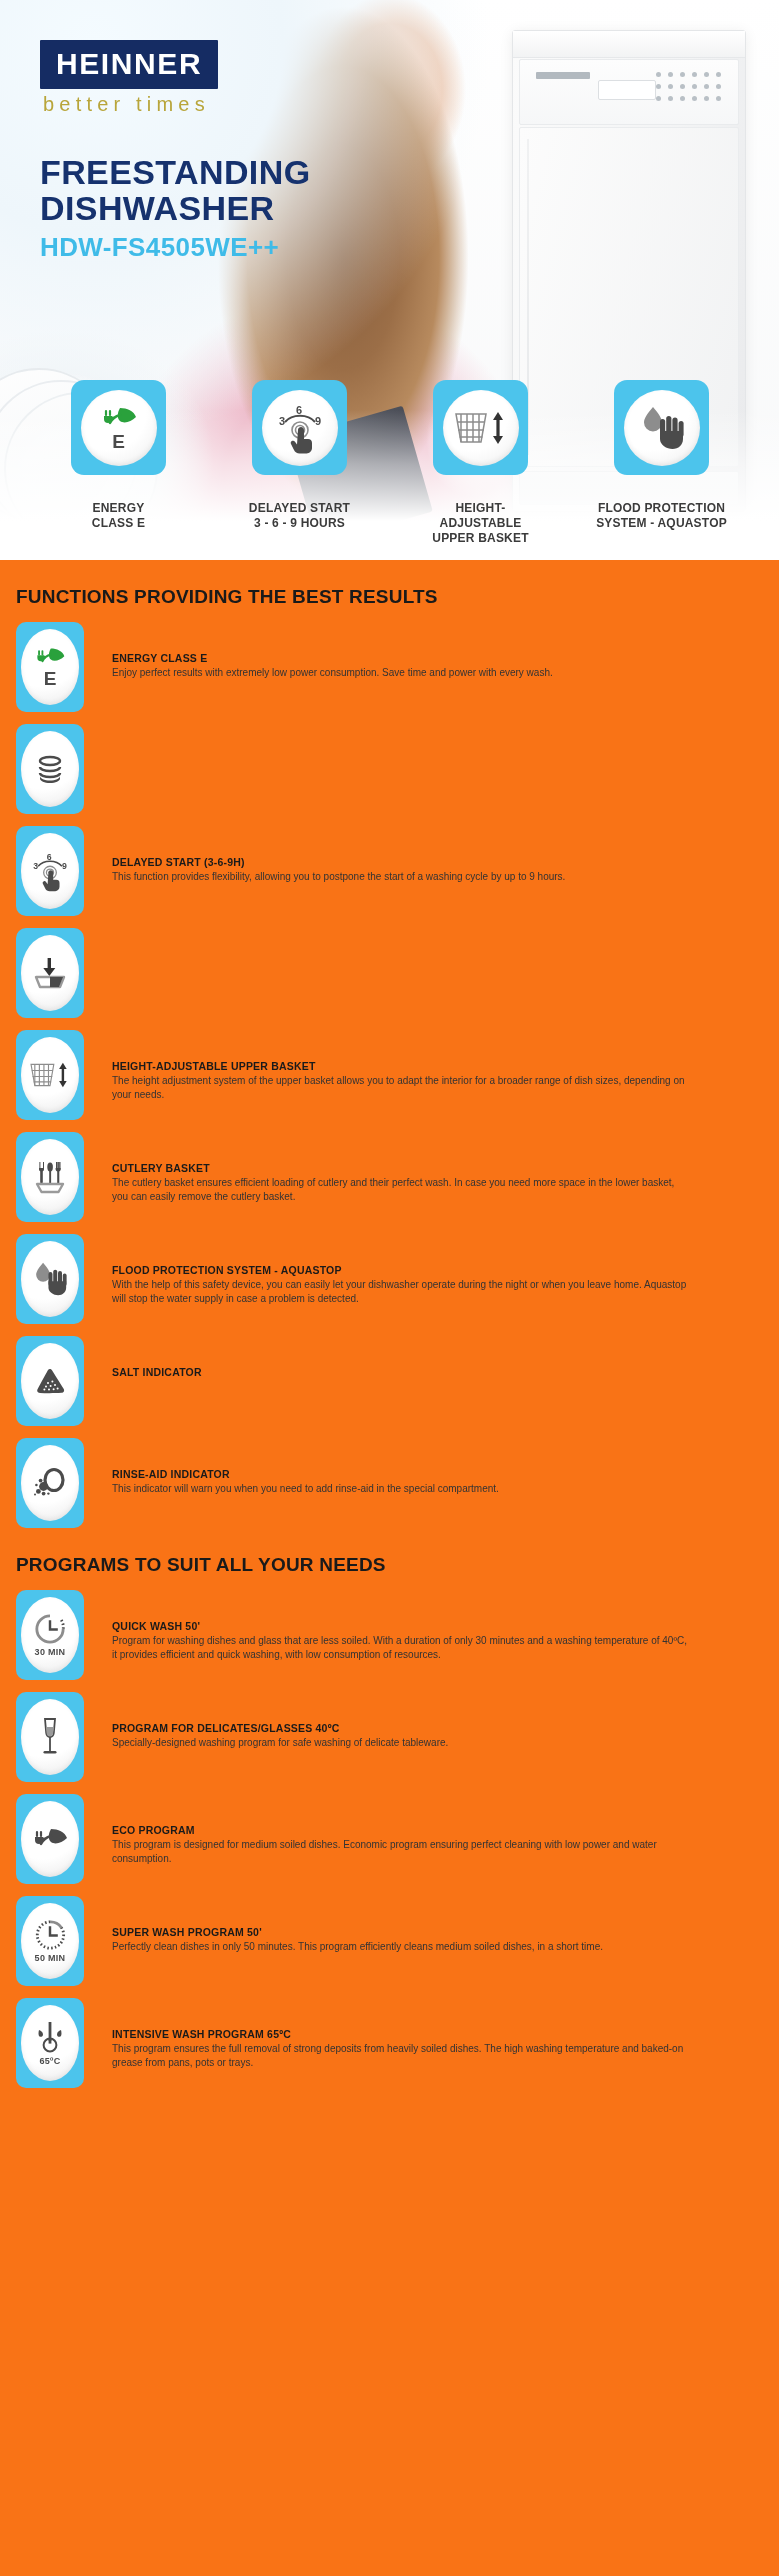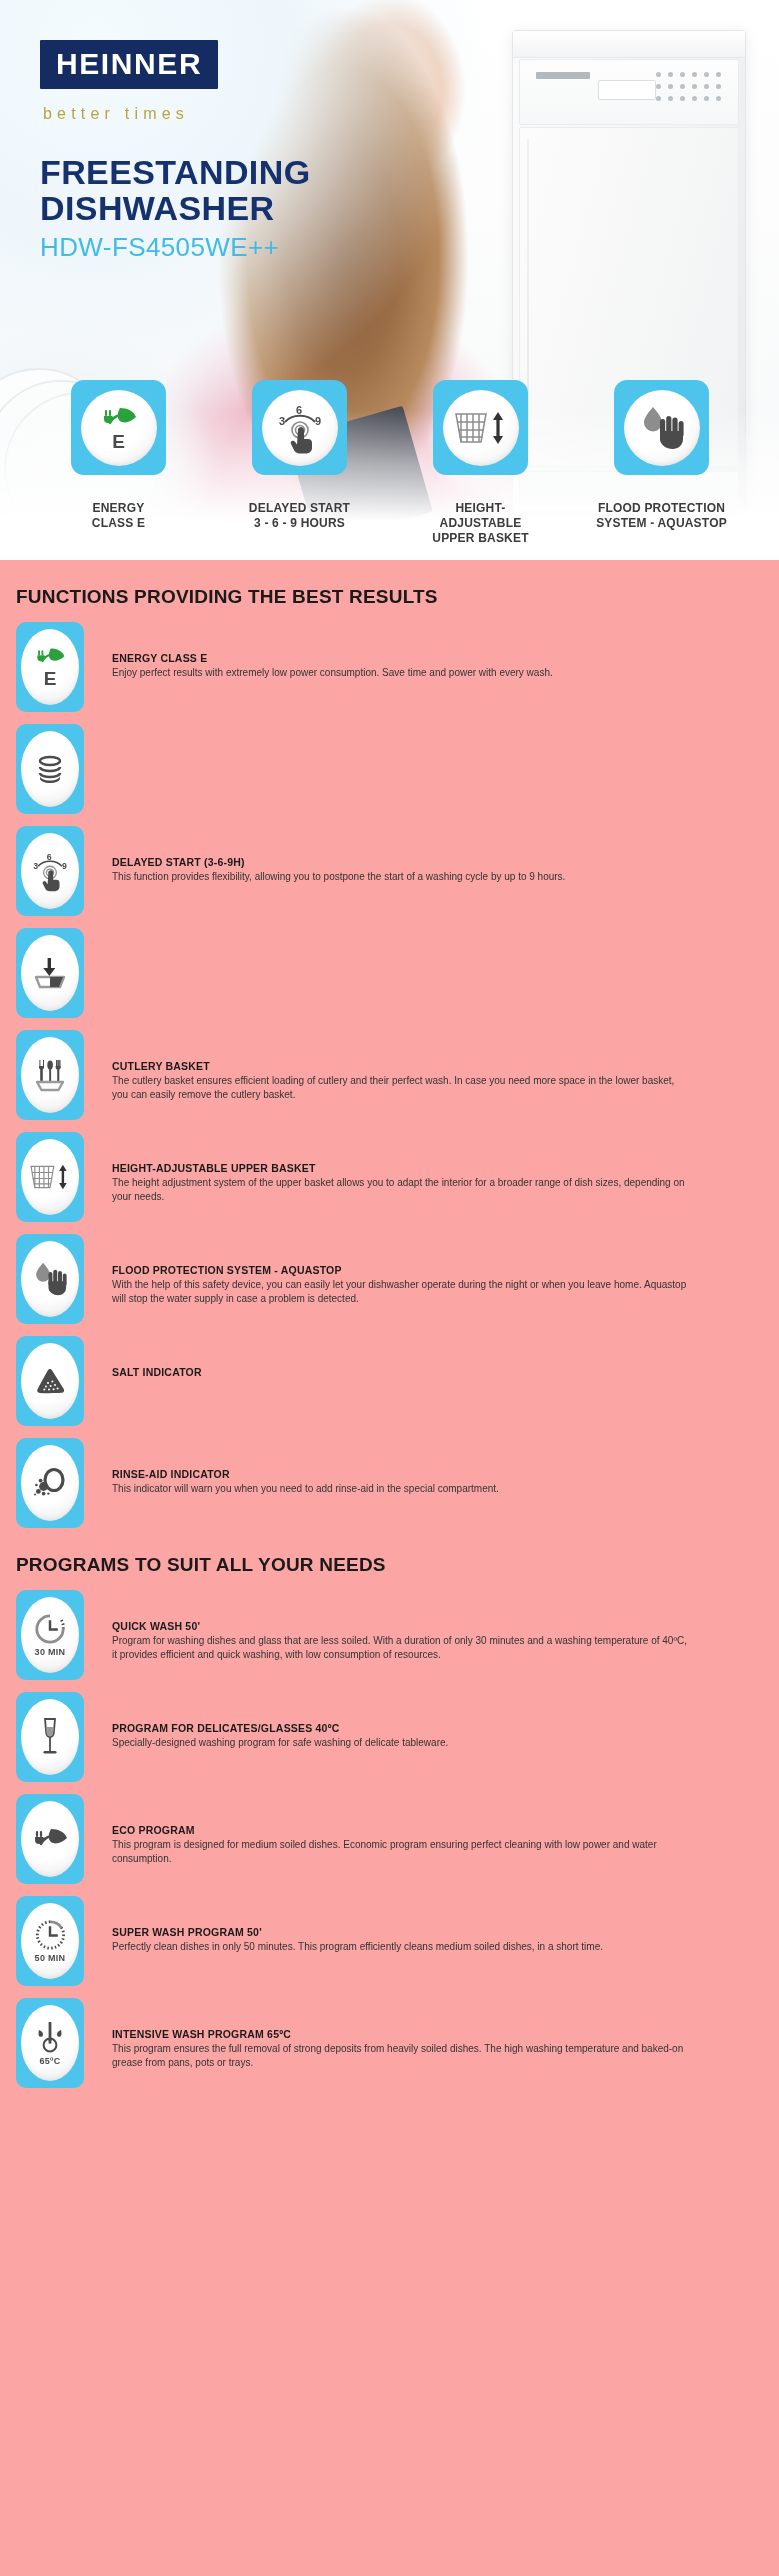--- a/index.html
+++ b/index.html
@@ -6,21 +6,21 @@
   body{
     width:780px;
     background:#ffffff;
     font-family:"Liberation Sans", sans-serif;
     -webkit-font-smoothing:antialiased;
   }
   .page{
     position:relative;
     width:780px;
     min-height:2576px;
-    background:#fca5a5;
+    background:#f97316;
     overflow:hidden;
   }
 
   
   .hero{
     position:relative;
     width:780px;
     height:560px;
     overflow:hidden;
     background:#ffffff;
@@ -133,42 +133,42 @@
   .logo-text{
     color:#ffffff;
     font-size:30px;
     font-weight:bold;
     letter-spacing:1.6px;
     line-height:1;
     font-family:"Liberation Sans", sans-serif;
   }
   .logo-tagline{
     color:#b8a53a;
-    font-size:16px;
+    font-size:20px;
     letter-spacing:5.2px;
-    margin-top:16px;
+    margin-top:4px;
     margin-left:3px;
     font-family:"Liberation Sans", sans-serif;
   }
   .hero-title{
     position:absolute;left:40px;top:154px;z-index:6;
   }
   .hero-title h1{
     margin:0;
     color:#16326e;
     font-size:34px;
     line-height:36px;
     font-weight:bold;
     letter-spacing:0.4px;
   }
   .hero-model{
     margin-top:6px;
     color:#3fbbe8;
     font-size:26px;
-    font-weight:normal;
+    font-weight:bold;
     letter-spacing:0.4px;
   }
 
   
   .badge-row{
     position:absolute;left:0;right:0;bottom:14px;
     display:flex;z-index:7;padding:0 28px;
     box-sizing:border-box;
   }
   .badge{
@@ -465,64 +465,64 @@
             </svg>
           </span>
         </div>
       </div>
     </div>
 
     <div class="feature">
       <div class="feature-tile">
         <div class="feature-circle">
           <span>
+            <svg class="ico" width="44" height="34" viewBox="0 0 58 44" aria-hidden="true">
+              <g stroke="#8d8d8d" stroke-width="1.5" fill="none">
+                <path d="M4 8h30l-5 28H9z"></path>
+                <path d="M9 8v28M15 8v28M21 8v28M27 8v28"></path>
+                <path d="M5 16h28M6 24h26M7.5 31h23"></path>
+              </g>
+              <g fill="#333333">
+                <path d="M46 6l5 8h-10z"></path>
+                <rect x="44.4" y="13" width="3.2" height="17"></rect>
+                <path d="M46 38l-5-8h10z"></path>
+              </g>
+            </svg>
+          </span>
+        </div>
+      </div>
+      <div class="feature-body">
+        <div class="feature-name">HEIGHT-ADJUSTABLE UPPER BASKET</div>
+        <div class="feature-desc">The height adjustment system of the upper basket allows you to adapt the interior for a broader range of dish sizes, depending on your needs.</div>
+      </div>
+    </div>
+
+    <div class="feature">
+      <div class="feature-tile">
+        <div class="feature-circle">
+          <span>
             <svg class="ico" width="36" height="36" viewBox="0 0 36 36" aria-hidden="true">
               <g fill="#4b4b4b">
                 <path d="M8 3v6M11 3v6M8.5 9.5h2v14h-2z"></path>
                 <path d="M7.4 3h1v7h-1zM11 3h1v7h-1z"></path>
                 <path d="M7 9h5v1.6c0 1-.8 1.6-1.4 1.8v11.6h-2.2V12.4C7.8 12.2 7 11.6 7 10.6z"></path>
                 <rect x="17.2" y="12" width="1.9" height="12"></rect>
                 <ellipse cx="18.1" cy="8" rx="2.8" ry="4.6"></ellipse>
                 <rect x="25.4" y="12" width="1.9" height="12"></rect>
                 <path d="M24 3h1.3v6.2H24zM27.2 3h1.3v6.2h-1.3zM25.6 3h1.3v6.2h-1.3z"></path>
                 <path d="M23.6 9h5.2v1.2c0 1.2-1 2-2 2.2v11.6h-1.3V12.4c-1-.2-1.9-1-1.9-2.2z"></path>
               </g>
               <path d="M5 25h26l-4.5 8h-17z" fill="none" stroke="#9a9a9a" stroke-width="2.4" stroke-linejoin="round"></path>
             </svg>
           </span>
         </div>
       </div>
       <div class="feature-body">
         <div class="feature-name">CUTLERY BASKET</div>
         <div class="feature-desc">The cutlery basket ensures efficient loading of cutlery and their perfect wash. In case you need more space in the lower basket, you can easily remove the cutlery basket.</div>
-      </div>
-    </div>
-
-    <div class="feature">
-      <div class="feature-tile">
-        <div class="feature-circle">
-          <span>
-            <svg class="ico" width="44" height="34" viewBox="0 0 58 44" aria-hidden="true">
-              <g stroke="#8d8d8d" stroke-width="1.5" fill="none">
-                <path d="M4 8h30l-5 28H9z"></path>
-                <path d="M9 8v28M15 8v28M21 8v28M27 8v28"></path>
-                <path d="M5 16h28M6 24h26M7.5 31h23"></path>
-              </g>
-              <g fill="#333333">
-                <path d="M46 6l5 8h-10z"></path>
-                <rect x="44.4" y="13" width="3.2" height="17"></rect>
-                <path d="M46 38l-5-8h10z"></path>
-              </g>
-            </svg>
-          </span>
-        </div>
-      </div>
-      <div class="feature-body">
-        <div class="feature-name">HEIGHT-ADJUSTABLE UPPER BASKET</div>
-        <div class="feature-desc">The height adjustment system of the upper basket allows you to adapt the interior for a broader range of dish sizes, depending on your needs.</div>
       </div>
     </div>
 
     <div class="feature">
       <div class="feature-tile">
         <div class="feature-circle">
           <span>
             <svg class="ico" width="40" height="36" viewBox="0 0 52 46" aria-hidden="true">
               <path d="M17 2c5 6 9 11 9 15.5A9 9 0 0 1 8 17.5C8 13 12 8 17 2z" fill="#8d8d8d"></path>
               <g fill="#4b4b4b">

